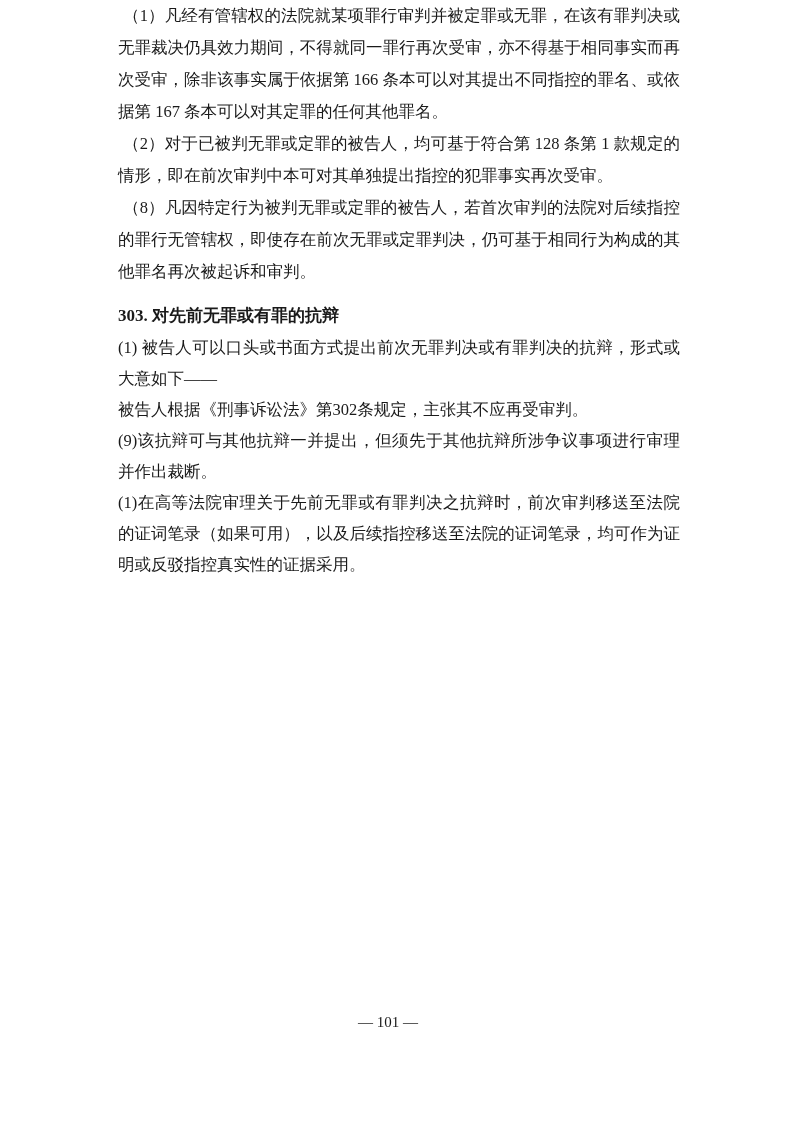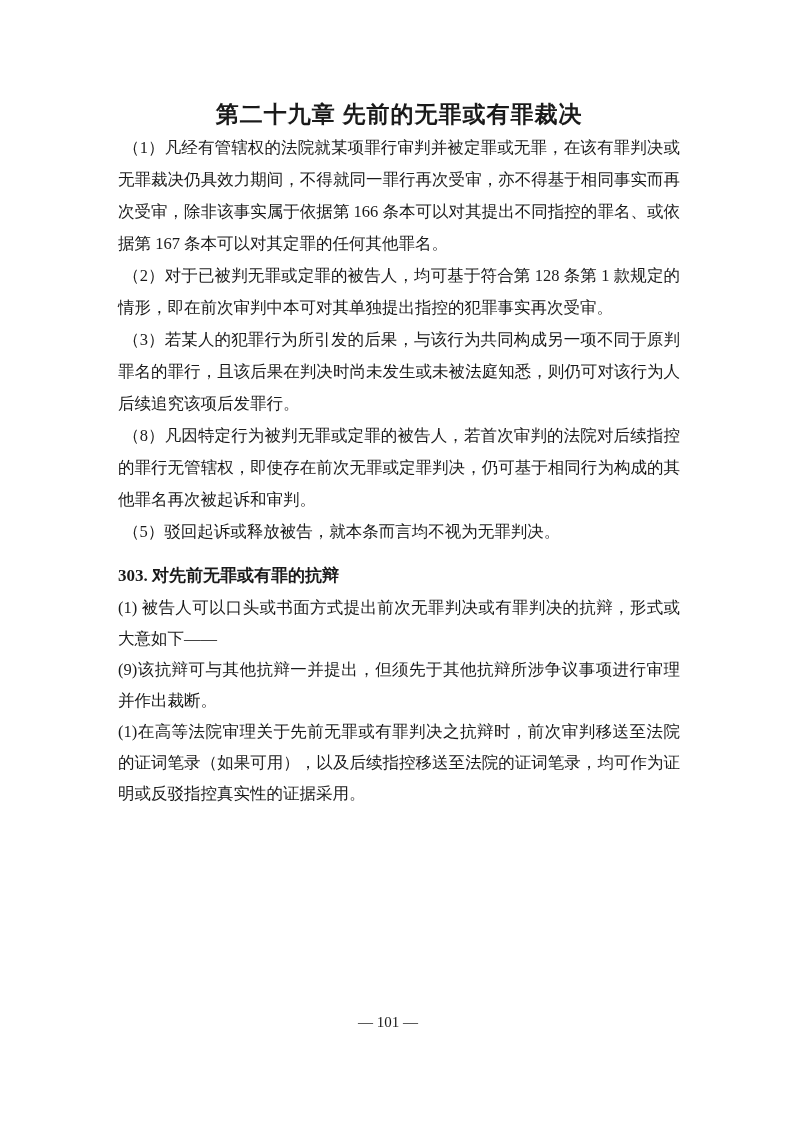--- a/index.html
+++ b/index.html
@@ -66,33 +66,31 @@
     line-height: 24px;
     color: #1a1a1a;
   }
 </style>
 </head>
 <body>
 
 <div class="page">
   <div class="content">
 
-    <h1 class="chapter-title">第二十九章 先前的无罪或有罪裁决</h1>
 
     <section class="sec-302">
       <p class="para">（1）凡经有管辖权的法院就某项罪行审判并被定罪或无罪，在该有罪判决或无罪裁决仍具效力期间，不得就同一罪行再次受审，亦不得基于相同事实而再次受审，除非该事实属于依据第 166 条本可以对其提出不同指控的罪名、或依据第 167 条本可以对其定罪的任何其他罪名。</p>
       <p class="para">（2）对于已被判无罪或定罪的被告人，均可基于符合第 128 条第 1 款规定的情形，即在前次审判中本可对其单独提出指控的犯罪事实再次受审。</p>
-      <p class="para">（3）若某人的犯罪行为所引发的后果，与该行为共同构成另一项不同于原判罪名的罪行，且该后果在判决时尚未发生或未被法庭知悉，则仍可对该行为人后续追究该项后发罪行。</p>
       <p class="para">（8）凡因特定行为被判无罪或定罪的被告人，若首次审判的法院对后续指控的罪行无管辖权，即使存在前次无罪或定罪判决，仍可基于相同行为构成的其他罪名再次被起诉和审判。</p>
-      <p class="para">（5）驳回起诉或释放被告，就本条而言均不视为无罪判决。</p>
     </section>
 
     <section class="sec-303">
       <h2 class="section-heading">303. 对先前无罪或有罪的抗辩</h2>
       <p class="para">(1) 被告人可以口头或书面方式提出前次无罪判决或有罪判决的抗辩，形式或大意如下——</p>
+      <p class="para">被告人根据《刑事诉讼法》第302条规定，主张其不应再受审判。</p>
       <p class="para">(9)该抗辩可与其他抗辩一并提出，但须先于其他抗辩所涉争议事项进行审理并作出裁断。</p>
       <p class="para">(1)在高等法院审理关于先前无罪或有罪判决之抗辩时，前次审判移送至法院的证词笔录（如果可用），以及后续指控移送至法院的证词笔录，均可作为证明或反驳指控真实性的证据采用。</p>
     </section>
 
   </div>
 
   <div class="page-number">— 101 —</div>
 </div>
 
 </body></html>

